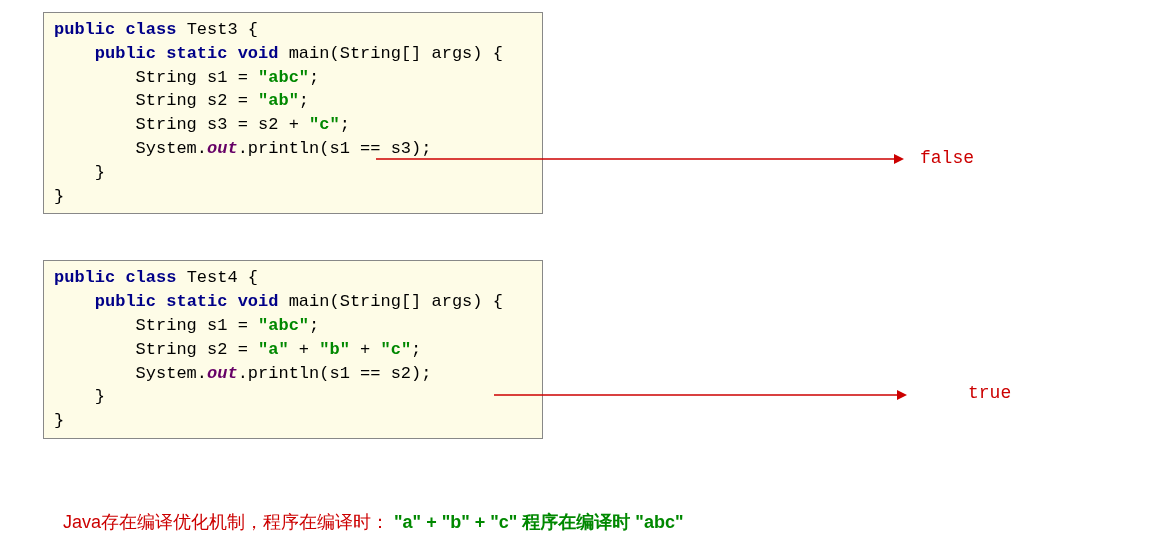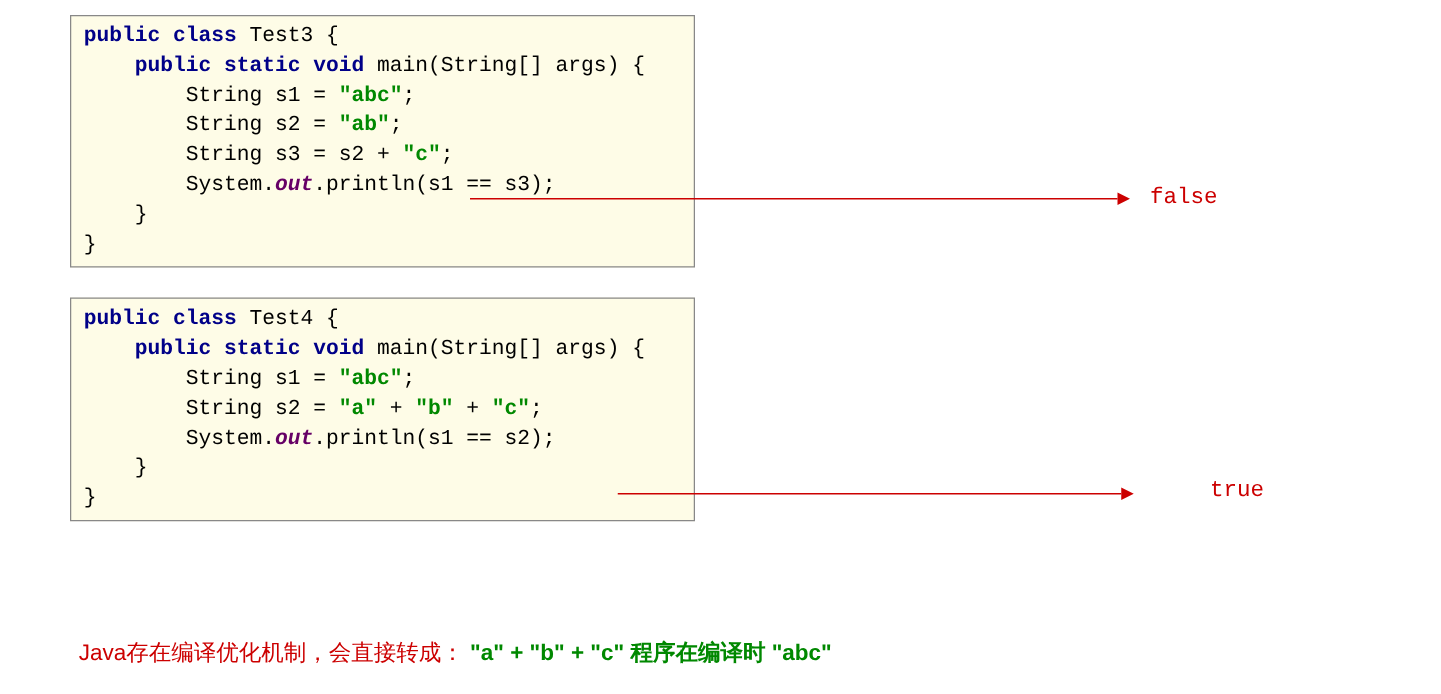--- a/index.html
+++ b/index.html
@@ -7,35 +7,35 @@
       margin: 0;
       padding: 0;
       background: #fff;
       font-family: Consolas, Monaco, "Courier New", monospace;
       width: 1153px;
       height: 555px;
       position: relative;
     }
     .container {
       position: absolute;
-      left: 56px;
+      left: 43px;
       top: 12px;
     }
     .code-block {
       background: #fefce7;
       border: 1px solid #888;
       padding: 5px 10px 5px 10px;
       font-size: 17px;
       line-height: 1.4;
       white-space: pre;
       position: relative;
       width: 500px;
     }
     .code-block.second {
-      margin-top: 24px;
+      margin-top: 46px;
     }
     .kw { color: #000088; font-weight: bold; }
     .out { color: #660066; font-style: italic; font-weight: bold; }
     .str { color: #008800; font-weight: bold; }
     .plain { color: #000; }
     .result-label {
       position: absolute;
       font-family: Consolas, Monaco, "Courier New", monospace;
       font-size: 18px;
       color: #cc0000;
@@ -80,14 +80,14 @@
 </svg>
 <div class="result-label" style="left:920px; top:148px;">false</div>
 
 <svg style="position:absolute; left:494px; top:388px;" width="415" height="14">
   <line x1="0" y1="7" x2="403" y2="7" stroke="#cc0000" stroke-width="1.3"></line>
   <polygon points="403,2 413,7 403,12" fill="#cc0000"></polygon>
 </svg>
 <div class="result-label" style="left:968px; top:383px;">true</div>
 
 <div class="footer-text">
-  <span>Java存在编译优化机制，会直接转成： </span><span class="fg">"a"</span><span class="fg"> + </span><span class="fg">"b"</span><span class="fg"> + </span><span class="fg">"c"</span><span class="fg"> 程序在编译时 </span><span class="fg">"abc"</span>
+  <span>Java存在编译优化机制，程序在编译时： </span><span class="fg">"a"</span><span class="fg"> + </span><span class="fg">"b"</span><span class="fg"> + </span><span class="fg">"c"</span><span class="fg"> 程序在编译时 </span><span class="fg">"abc"</span>
 </div>
 
 </body></html>

